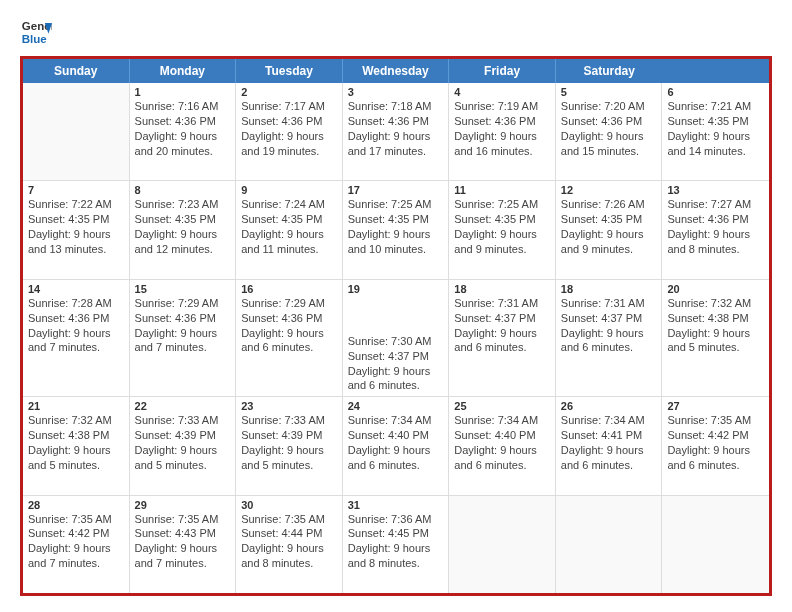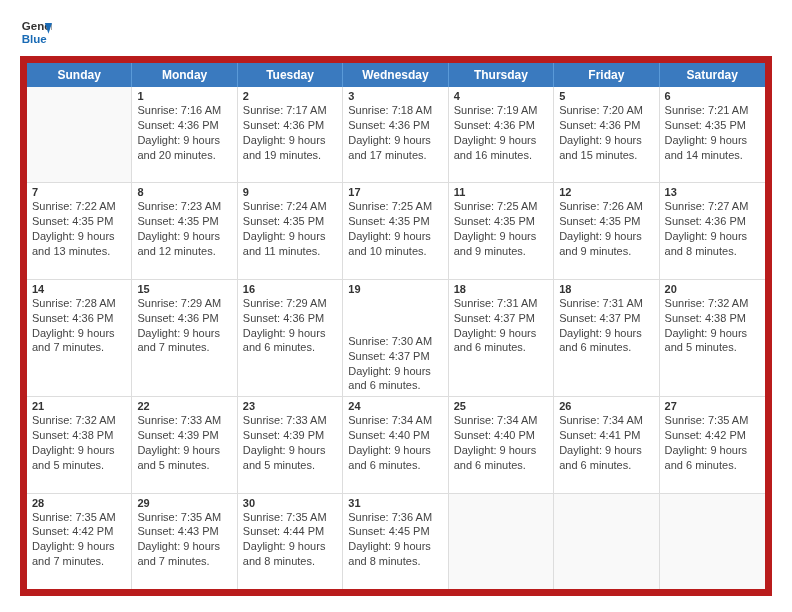--- a/index.html
+++ b/index.html
@@ -42,21 +42,21 @@
       line-height: 1.1;
     }
     .subtitle {
       font-size: 14px;
       color: #555;
     }
     .calendar {
       flex: 1;
       display: flex;
       flex-direction: column;
-      border: 7px solid #b91c1c;
+      border: 3px solid #b91c1c;
       justify-content: space-between;
     }
     .cal-header {
       display: grid;
       grid-template-columns: repeat(7, 1fr);
       background: #3a7abf;
     }
     .cal-header-cell {
       color: white;
       font-size: 12px;
@@ -117,21 +117,20 @@
       <div class="subtitle"></div>
     </div>
   </div>
 
   <div class="calendar">
     <div class="cal-header" id="cal-header">
         <div class="cal-header-cell">Sunday</div>
         <div class="cal-header-cell">Monday</div>
         <div class="cal-header-cell">Tuesday</div>
         <div class="cal-header-cell">Wednesday</div>
-        <div class="cal-header-cell">Thursday</div>
         <div class="cal-header-cell">Friday</div>
         <div class="cal-header-cell">Saturday</div>
       </div>
     <div class="cal-body" id="cal-body">
         <div class="cal-row">
           <div class="cal-cell empty"></div>
           <div class="cal-cell">
             <div class="day-number">1</div>
             <div class="day-info" style="white-space: pre-line;">Sunrise: 7:16 AM
 Sunset: 4:36 PM

